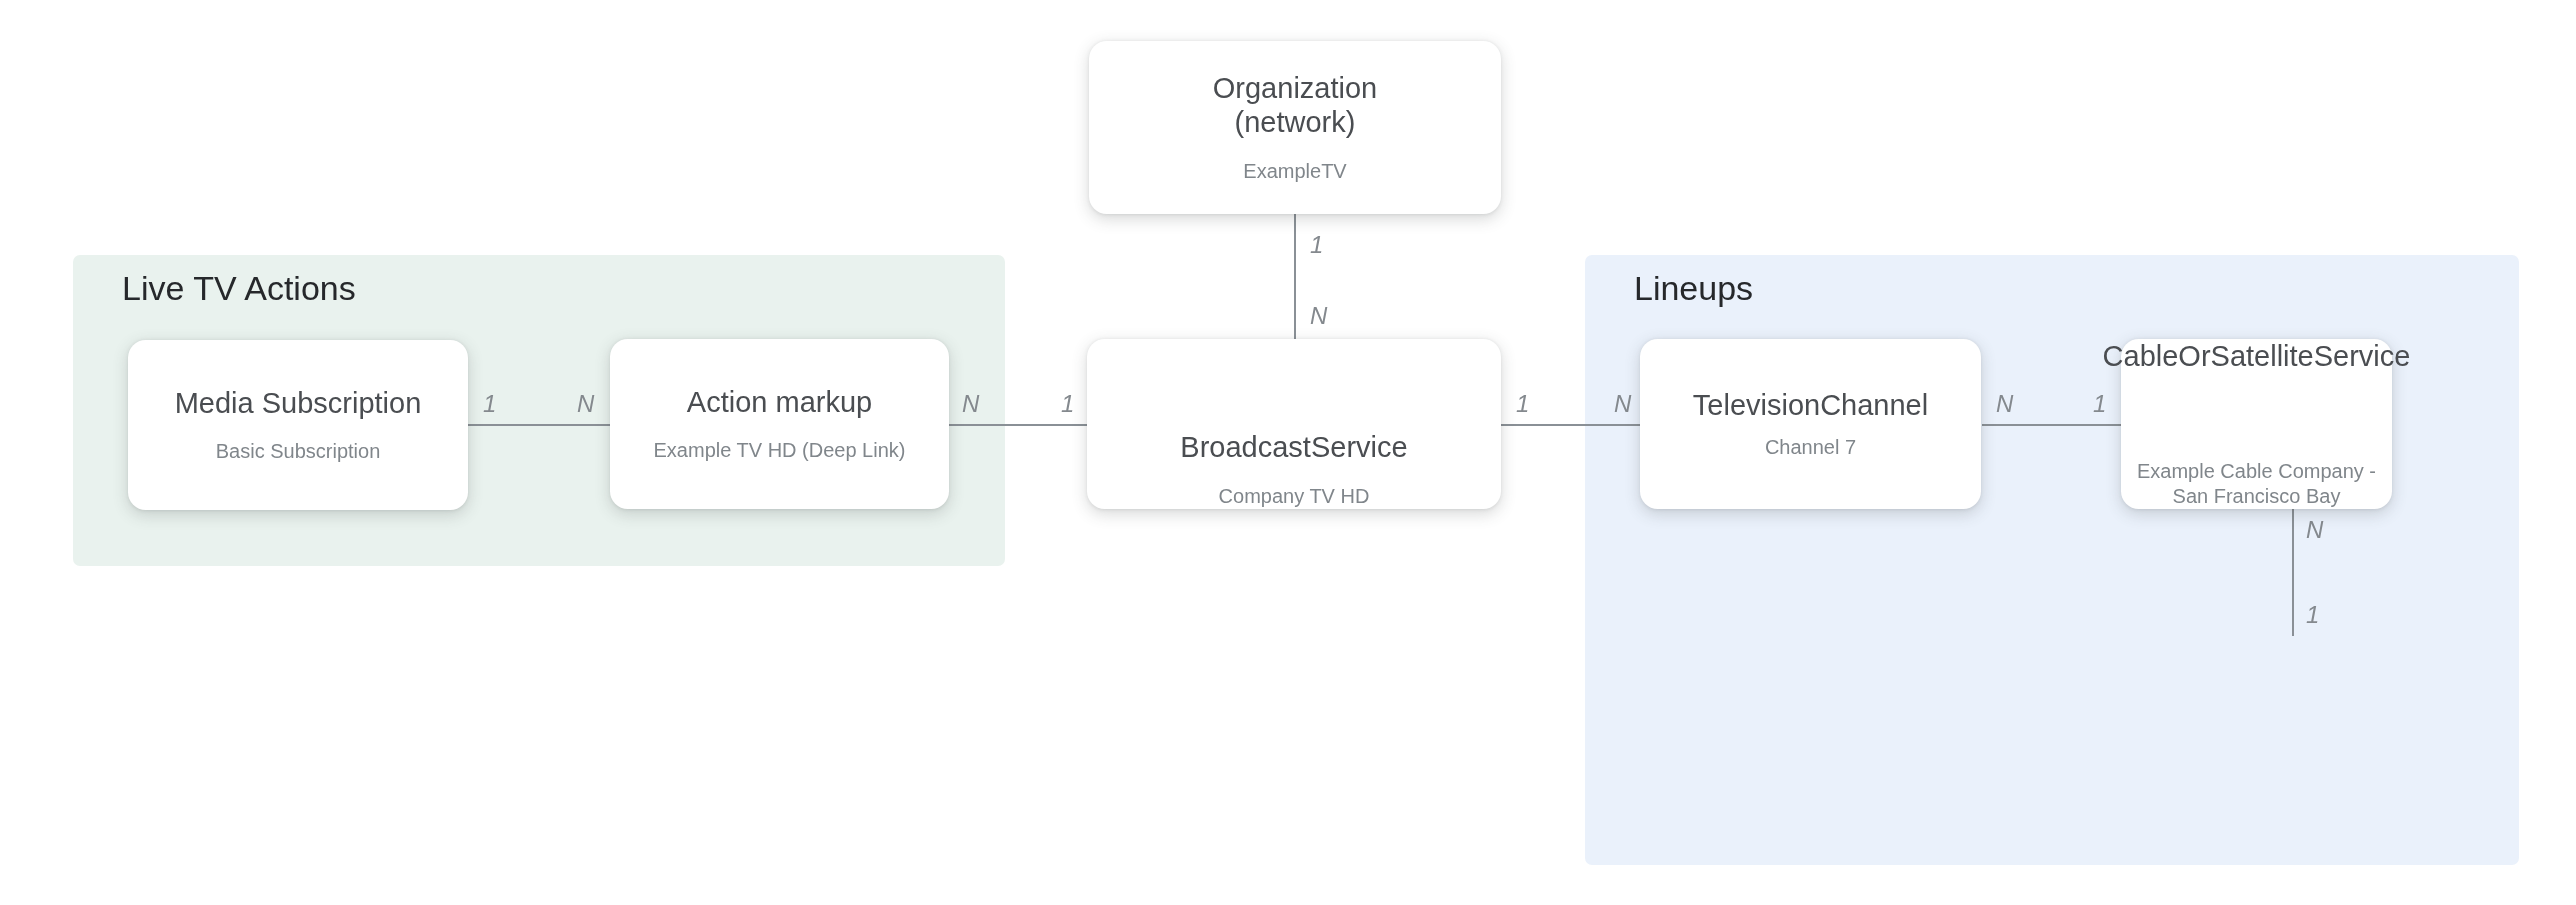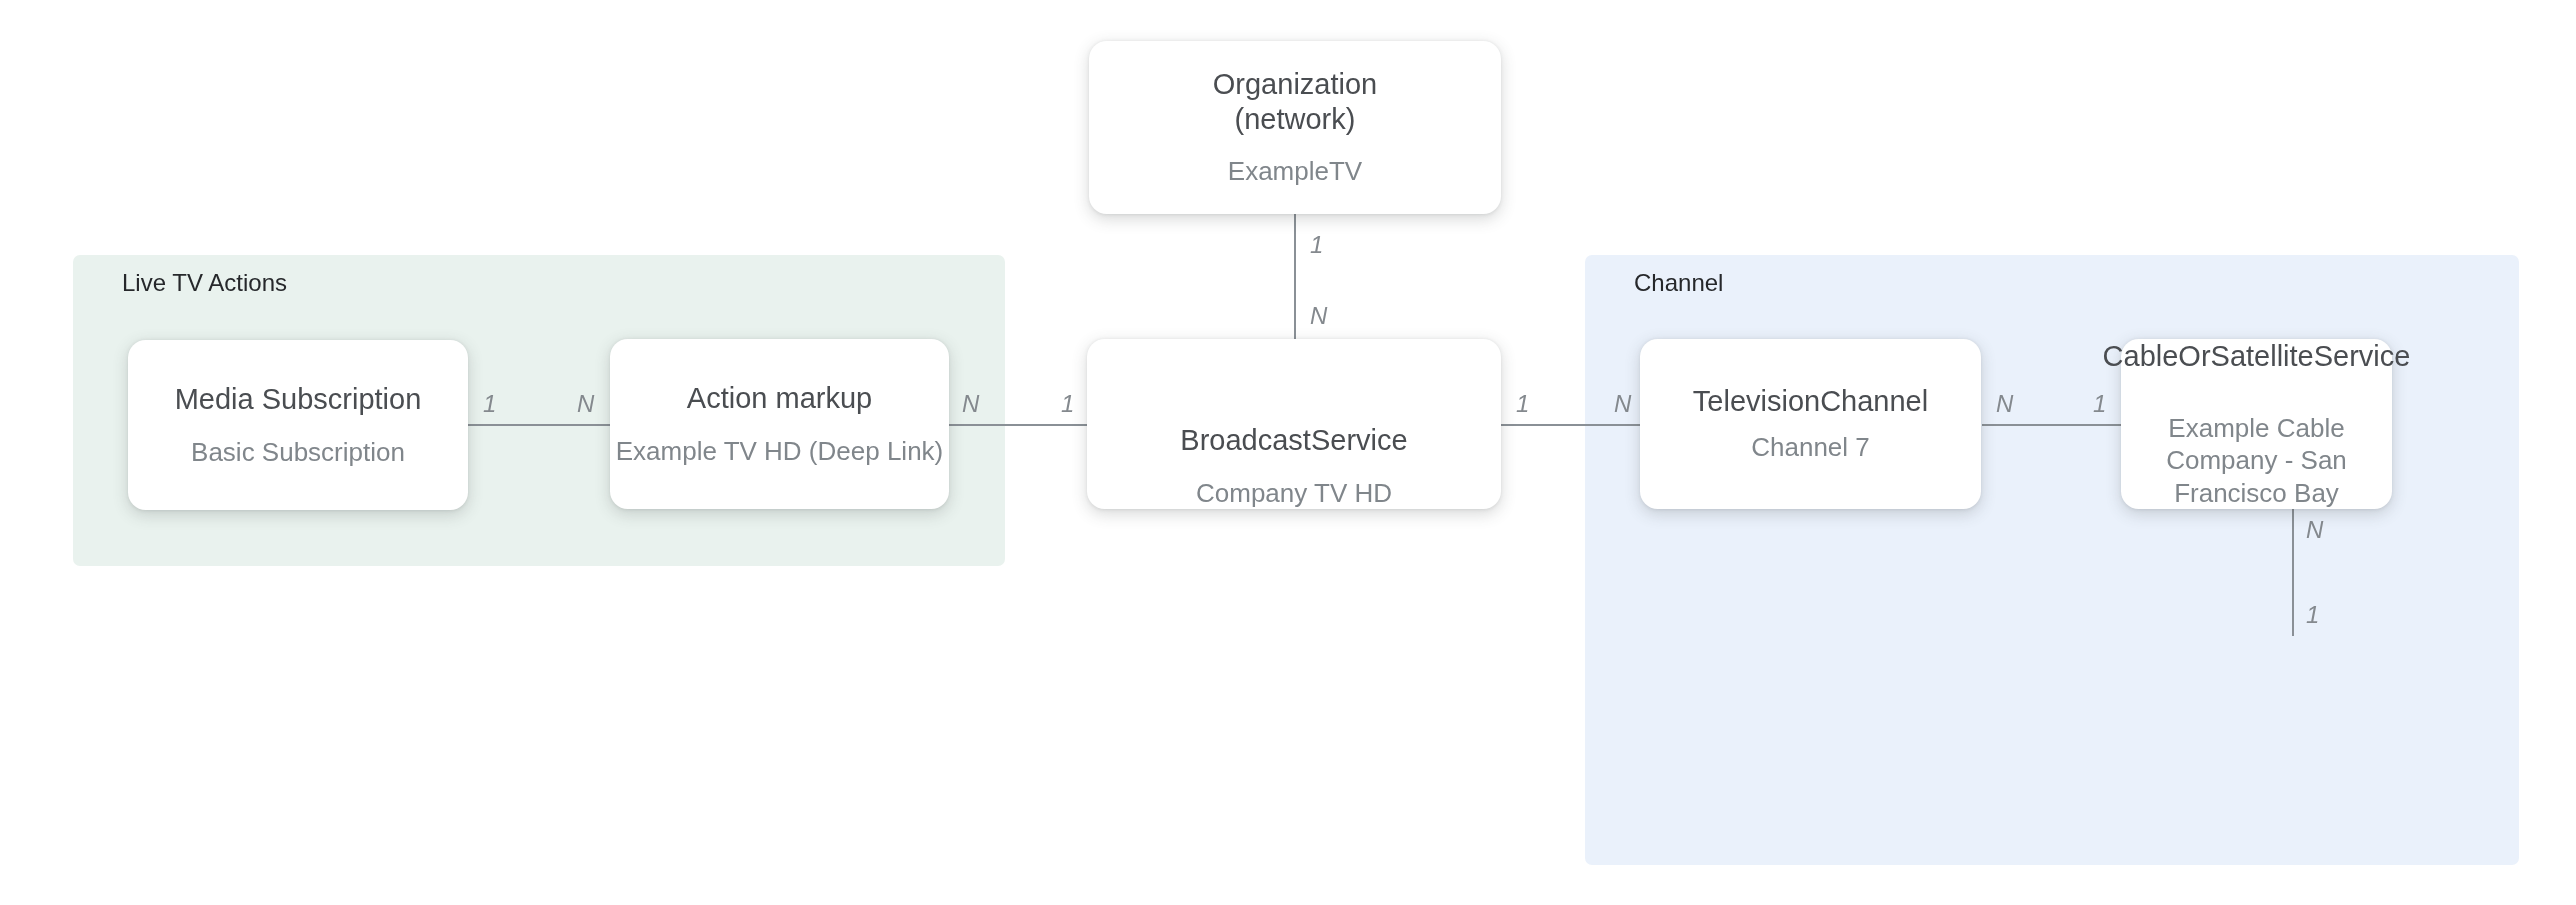--- a/index.html
+++ b/index.html
@@ -21,21 +21,21 @@
     position: absolute;
     border-radius: 7px;
   }
   #r-live-tv    { left: 73px;   top: 255px; width: 932px; height: 311px; }
   #r-lineups    { left: 1585px; top: 255px; width: 934px; height: 610px; }
   .region-title {
     position: absolute;
     left: 49px;
     top: 14px;
     margin: 0;
-    font-size: 24px;
+    font-size: 34px;
     font-weight: 400;
     color: #26282b;
     white-space: nowrap;
   }
 
   
   .node {
     position: absolute;
     background: #ffffff;
     border-radius: 17.7px;
@@ -53,21 +53,21 @@
     margin: 0;
     font-size: 29px;
     font-weight: 400;
     color: #4a4d51;
     line-height: 1.18;
     white-space: nowrap;
   }
   .node .title.narrow { white-space: normal; max-width: 230px; }
   .node .subtitle {
     margin: 0;
-    font-size: 26px;
+    font-size: 20px;
     font-weight: 400;
     color: #80868b;
     line-height: 1.25;
     white-space: nowrap;
   }
   .node .subtitle.wrap { white-space: normal; max-width: 304px; }
 
   #n-org-network   { left: 1089px; top: 41px;  width: 412px; height: 173px; }
   #n-media-sub     { left: 128px;  top: 340px; width: 340px; height: 170px; }
   #n-action-markup { left: 610px;  top: 339px; width: 339px; height: 170px; }
@@ -119,21 +119,21 @@
 </style>
 </head>
 <body>
 
 <div class="canvas">
 
   <section class="region" id="r-live-tv" style="background-color: rgb(233, 242, 238);">
     <h2 class="region-title">Live TV Actions</h2>
   </section>
   <section class="region" id="r-lineups" style="background-color: rgb(234, 241, 251);">
-    <h2 class="region-title">Channel</h2>
+    <h2 class="region-title">Lineups</h2>
   </section>
 
   <div class="edge-line" id="e0-line"></div>
   <span class="edge-label" id="e0-l0">1</span>
   <span class="edge-label" id="e0-l1">N</span>
 
   <div class="edge-line" id="e1-line"></div>
   <span class="edge-label" id="e1-l0">1</span>
   <span class="edge-label" id="e1-l1">N</span>
 

